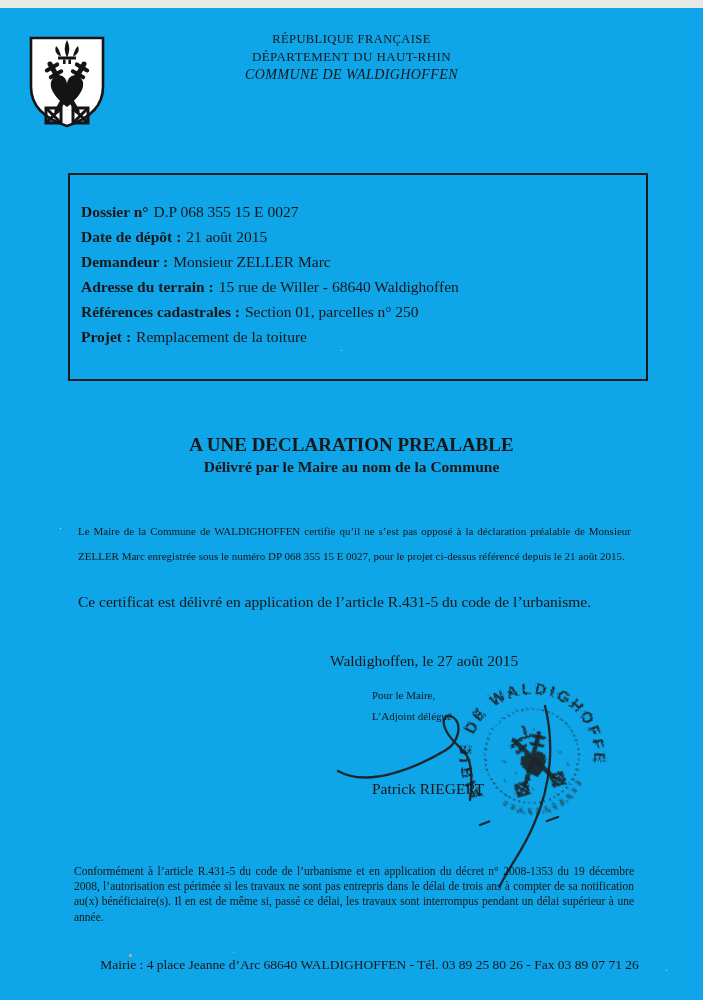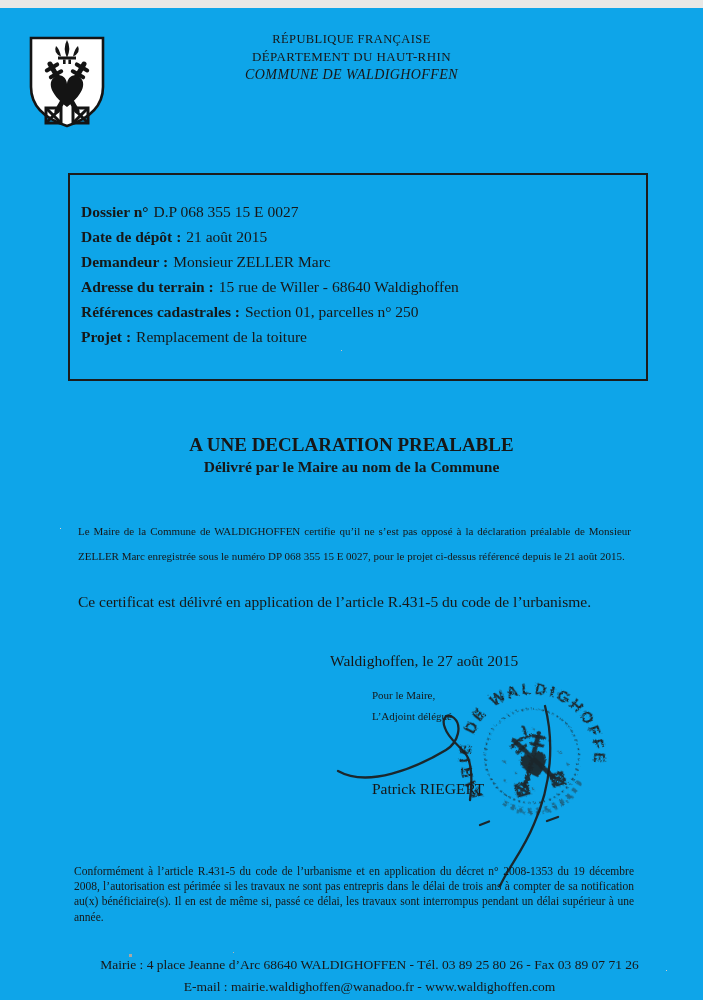--- a/index.html
+++ b/index.html
@@ -196,17 +196,16 @@
       <path d="M217,10 C226,45 224,88 206,128 C195,155 180,172 172,190"></path>
       <path d="M152,129 l9,-3.5"></path>
       <path d="M219,125 l11,-4"></path>
     </g>
   </svg>
 
   <div class="legal">Conformément à l’article R.431-5 du code de l’urbanisme et en application du décret n° 2008-1353 du 19 décembre 2008, l’autorisation est périmée si les travaux ne sont pas entrepris dans le délai de trois ans à compter de sa notification au(x) bénéficiaire(s). Il en est de même si, passé ce délai, les travaux sont interrompus pendant un délai supérieur à une année.</div>
 
   <div class="footer">
     <div>Mairie : 4 place Jeanne d’Arc 68640 WALDIGHOFFEN - Tél. 03 89 25 80 26 - Fax 03 89 07 71 26</div>
-    <div>E-mail : mairie.waldighoffen@wanadoo.fr - www.waldighoffen.com</div>
   </div>
 
   <div class="specks"></div>
 </div>
 
 </body></html>

